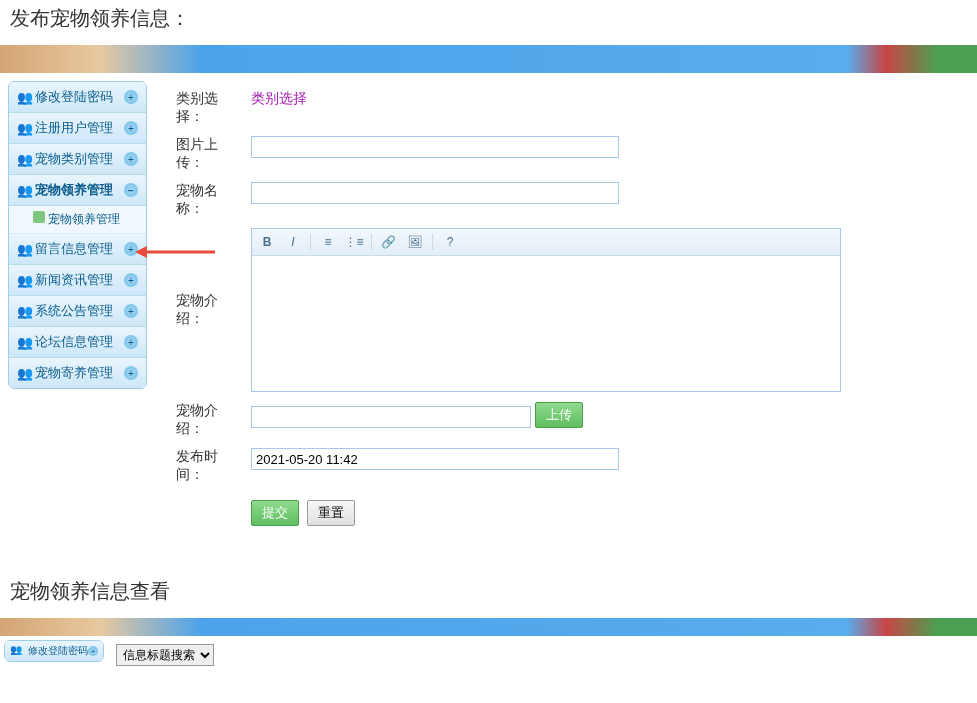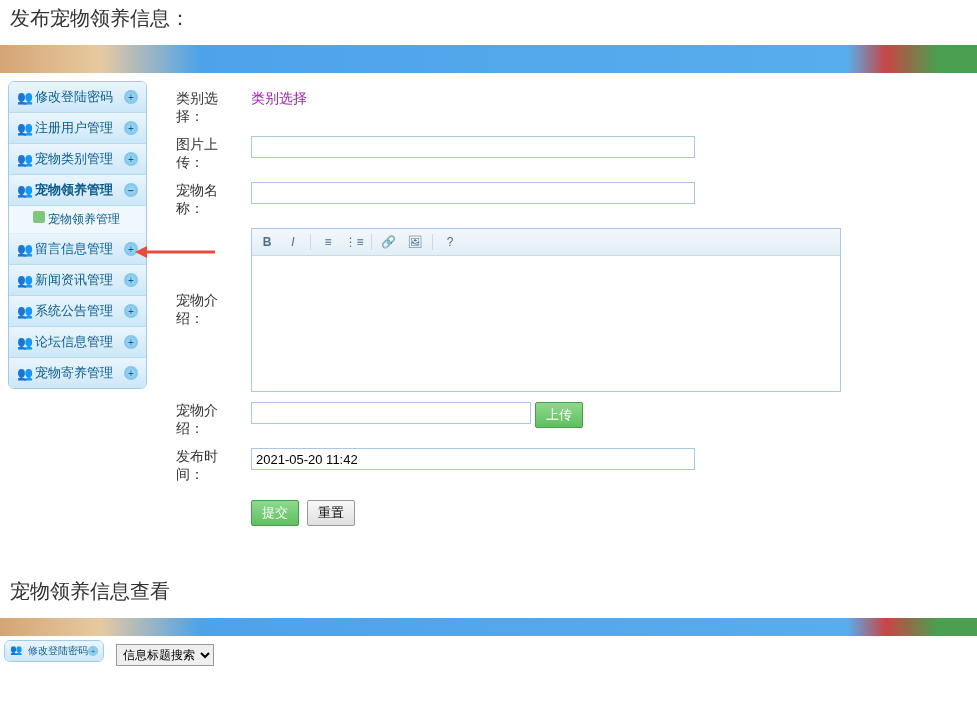--- a/index.html
+++ b/index.html
@@ -22,30 +22,30 @@
     .toggle { width: 14px; height: 14px; border-radius: 50%; background: radial-gradient(#A8D8F0, #6BBDEB); display: inline-flex; align-items: center; justify-content: center; font-size: 10px; color: #0B5C8C; }
     .sub-items { background: #F0F8FD; }
     .sub-item { padding: 5px 8px 5px 24px; font-size: 12px; color: #0B5C8C; cursor: pointer; border-bottom: 1px solid #DCEEF9; }
     .sub-icon { width: 12px; height: 12px; display: inline-block; margin-right: 3px; background: #7FC77F; border-radius: 2px; }
     
     .content { flex: 1; padding: 12px 15px; }
     .form-table { width: 100%; border-collapse: collapse; }
     .form-table td { padding: 5px 6px; vertical-align: top; }
     .form-table .lbl { width: 75px; text-align: left; color: #333; }
     .form-table .val { }
-    .txt-inp { border: 1px solid #A9C7E8; height: 22px; padding: 2px 4px; width: 444px; font-size: 13px; }
+    .txt-inp { border: 1px solid #A9C7E8; height: 22px; padding: 2px 4px; width: 368px; font-size: 13px; }
     .sel-cat { color: #a21caf; }
     
     .editor { border: 1px solid #A9C7E8; width: 590px; }
     .editor-tb { background: linear-gradient(#F2F7FB, #E4EEF6); border-bottom: 1px solid #C8DCE8; padding: 4px 6px; display: flex; gap: 8px; align-items: center; }
     .tb-btn { width: 18px; height: 18px; display: inline-flex; align-items: center; justify-content: center; font-size: 12px; color: #4A6E8C; cursor: pointer; }
     .tb-sep { width: 1px; height: 16px; background: #C8DCE8; }
     .editor-body { height: 135px; background: #fff; }
     
-    .file-row { display: flex; gap: 4px; align-items: flex-start; }
+    .file-row { display: flex; gap: 4px; align-items: flex-end; }
     .file-inp { border: 1px solid #A9C7E8; height: 22px; width: 280px; }
     .btn { background: linear-gradient(#F8F8F8, #E0E0E0); border: 1px solid #999; padding: 3px 10px; font-size: 13px; cursor: pointer; border-radius: 2px; }
     .btn.primary { background: linear-gradient(#8FD98F, #5FBF5F); border-color: #4A9E4A; color: #fff; }
     .btn-row { padding-top: 6px; display: flex; gap: 8px; }
     
     .arrow-red { position: absolute; color: #E74C3C; font-size: 28px; pointer-events: none; }
     
     
     .small-scale .sidebar { width: 108px; padding: 4px; }
     .small-scale .side-item { padding: 3px 5px; font-size: 10px; }

